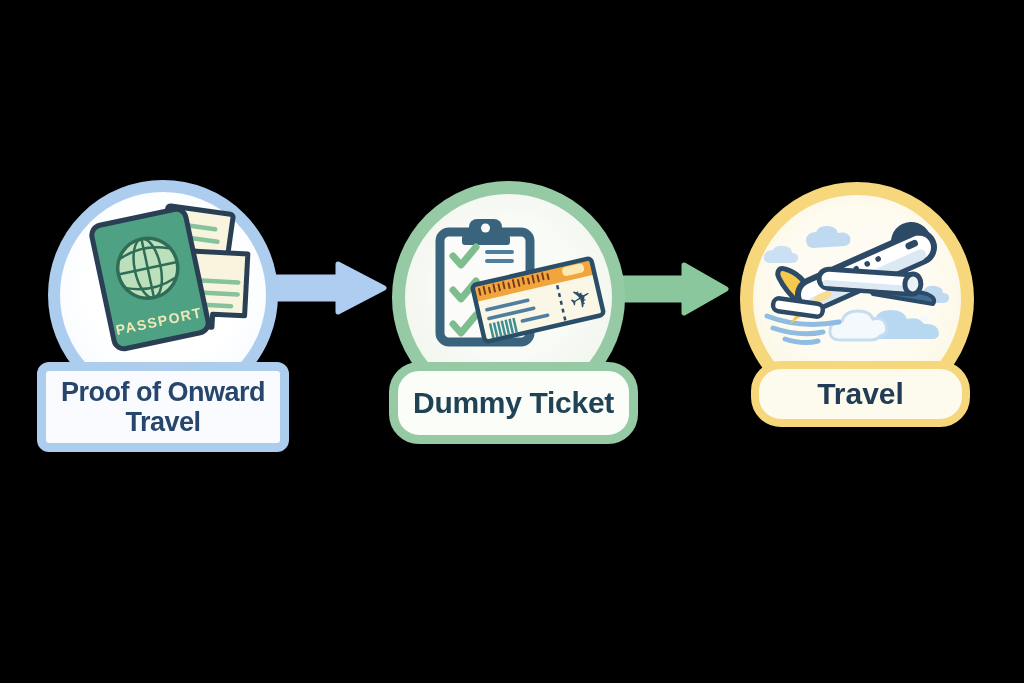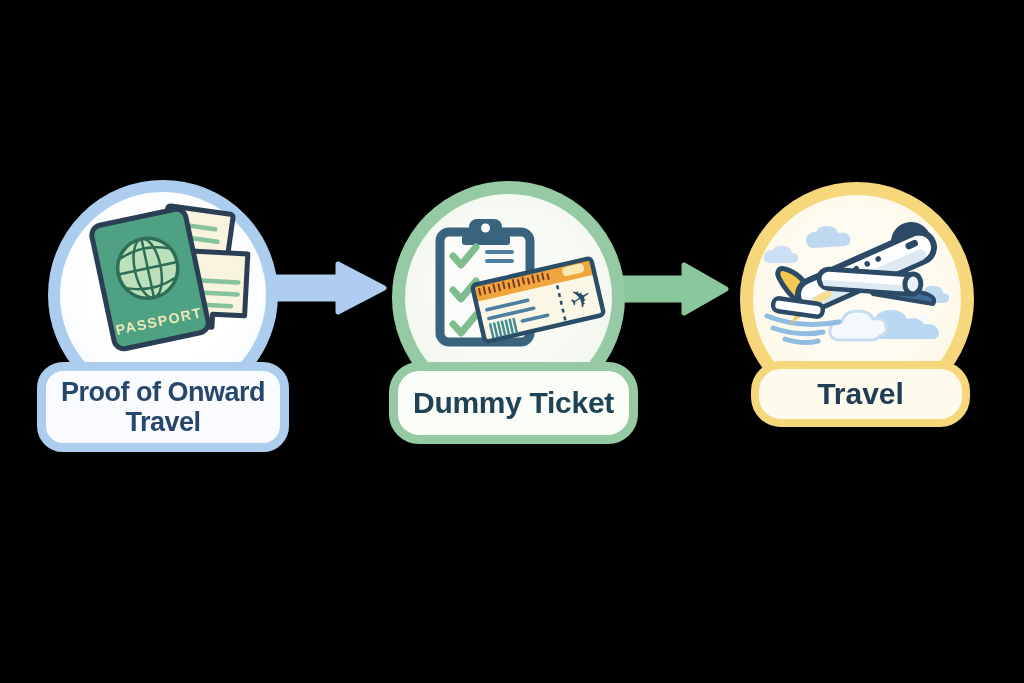--- a/index.html
+++ b/index.html
@@ -17,21 +17,21 @@
       background:radial-gradient(circle at 50% 45%, #FEFCF2 45%, #FBF4DD 100%);}
   .icon{position:absolute;}
   .c1 .icon{left:2px;top:4px;width:200px;height:200px;}
   .c2 .icon{left:3px;top:1px;width:200px;height:200px;}
   .c3 .icon{left:2px;top:1px;width:204px;height:204px;}
   .pill{
     position:absolute;box-sizing:border-box;z-index:3;
     display:flex;align-items:center;justify-content:center;text-align:center;
   }
   .p1{left:37px;top:362px;width:252px;height:90px;border:9px solid #ADCDEF;
-      border-radius:26px;background:#F9FBFF;}
+      border-radius:12px;background:#F9FBFF;}
   .p2{left:389px;top:362px;width:249px;height:82px;border:9px solid #96CAA4;
       border-radius:30px;background:#FBFDF8;}
   .p3{left:751px;top:361px;width:219px;height:66px;border:8px solid #F6D77B;
       border-radius:30px;background:#FDFAEE;}
   .pill-text{font-weight:bold;}
   .t1{color:#27466B;font-size:27px;line-height:1.12;letter-spacing:-0.5px;}
   .t1 span{display:block;white-space:nowrap;}
   .t2{color:#1F4254;font-size:30px;letter-spacing:-0.3px;white-space:nowrap;}
   .t3{color:#233C55;font-size:30px;white-space:nowrap;}
   .arrow{position:absolute;z-index:1;}

